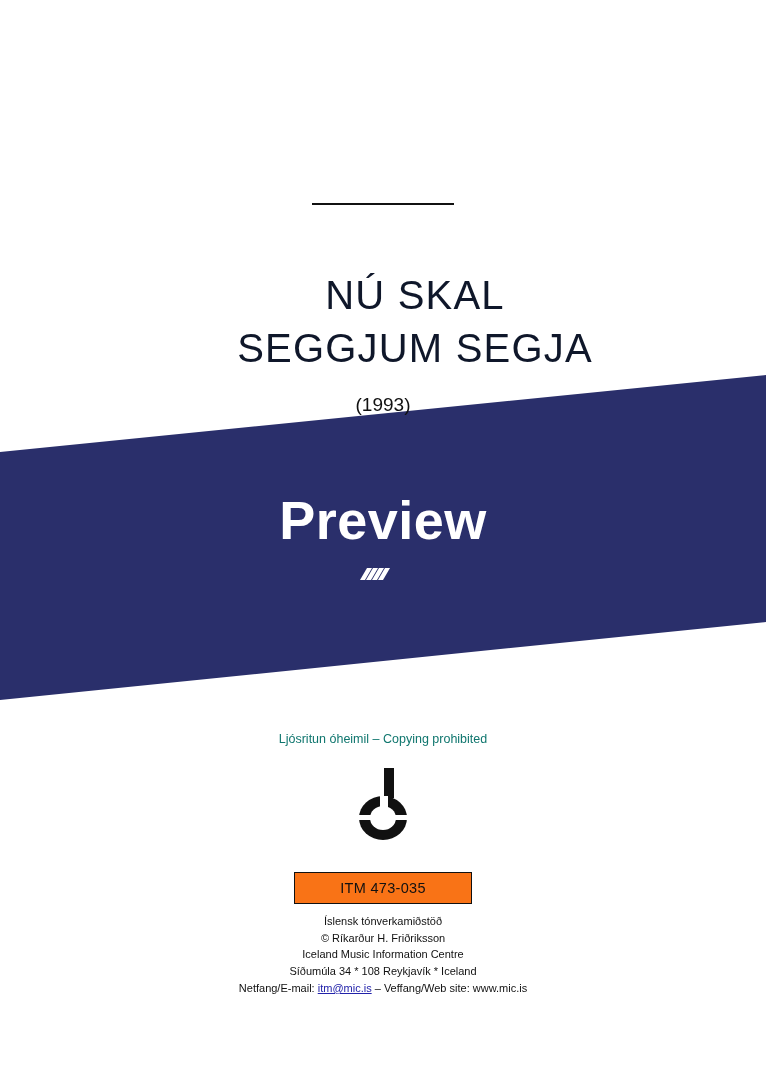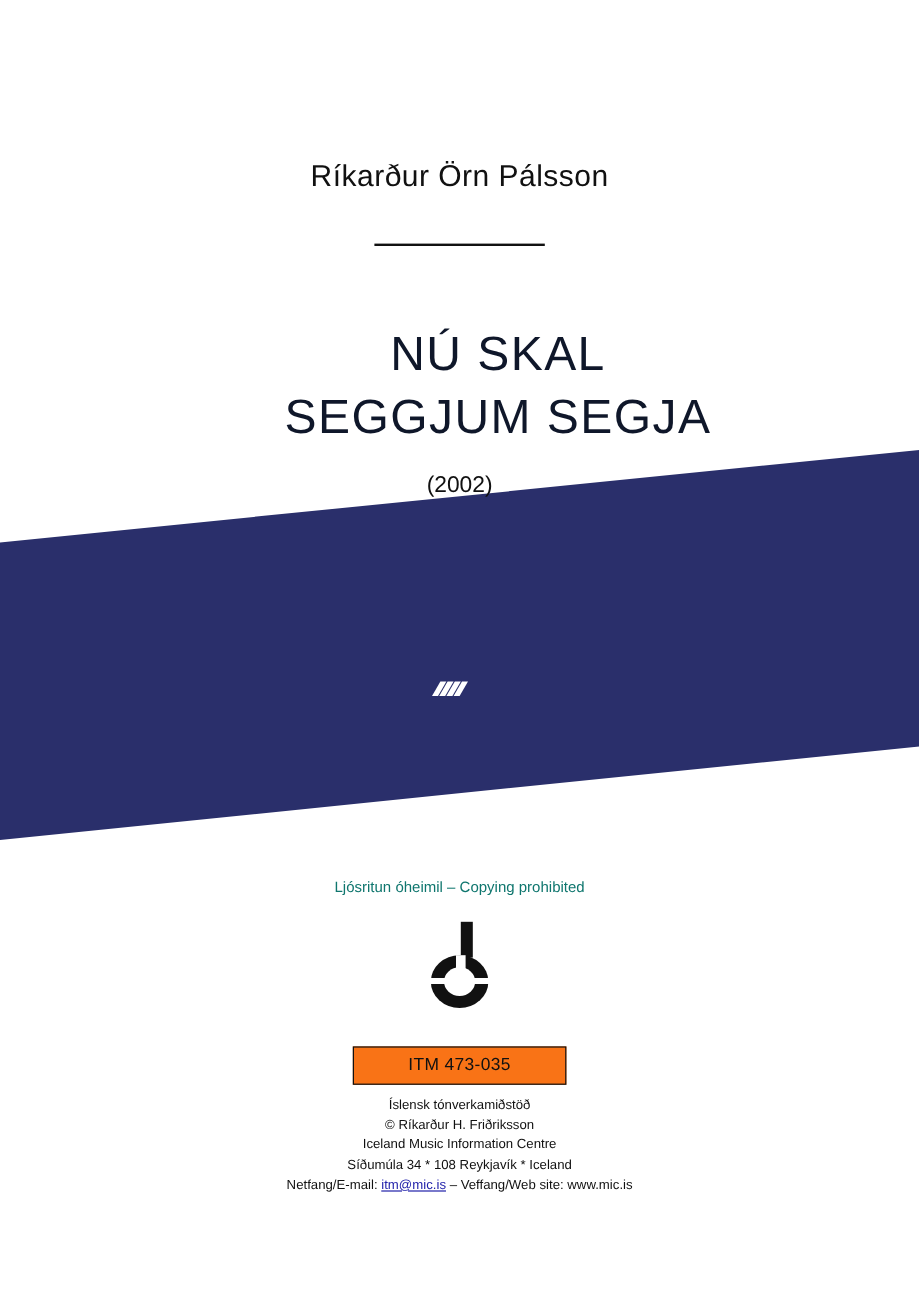--- a/index.html
+++ b/index.html
@@ -171,29 +171,29 @@
 </style>
 </head>
 <body>
 
 <div class="page">
 
   <svg class="banner" viewBox="0 0 766 1080" preserveAspectRatio="none" aria-hidden="true">
     <polygon points="0,452 766,375 766,622 0,700" fill="#2a2f6b"></polygon>
   </svg>
 
-  <div class="composer">Ríkarður Örn Pálsson</div>
 
   <div class="rule"></div>
 
   <div class="title title-1">NÚ SKAL</div>
   <div class="title title-2">SEGGJUM SEGJA</div>
 
-  <div class="year">(2002)</div>
-
+  <div class="year">(1993)</div>
+
+  <div class="preview-word">Preview</div>
 
   <div class="logo-block">
     <span class="logo-mark">
       <svg width="46" height="20" viewBox="0 0 46 20" aria-hidden="true">
         <g fill="#ffffff">
           <polygon points="0,14 7,2 12,2 5,14"></polygon>
           <polygon points="6,14 13,2 18,2 11,14"></polygon>
           <polygon points="12,14 19,2 24,2 17,14"></polygon>
           <polygon points="18,14 25,2 30,2 23,14"></polygon>
         </g>

